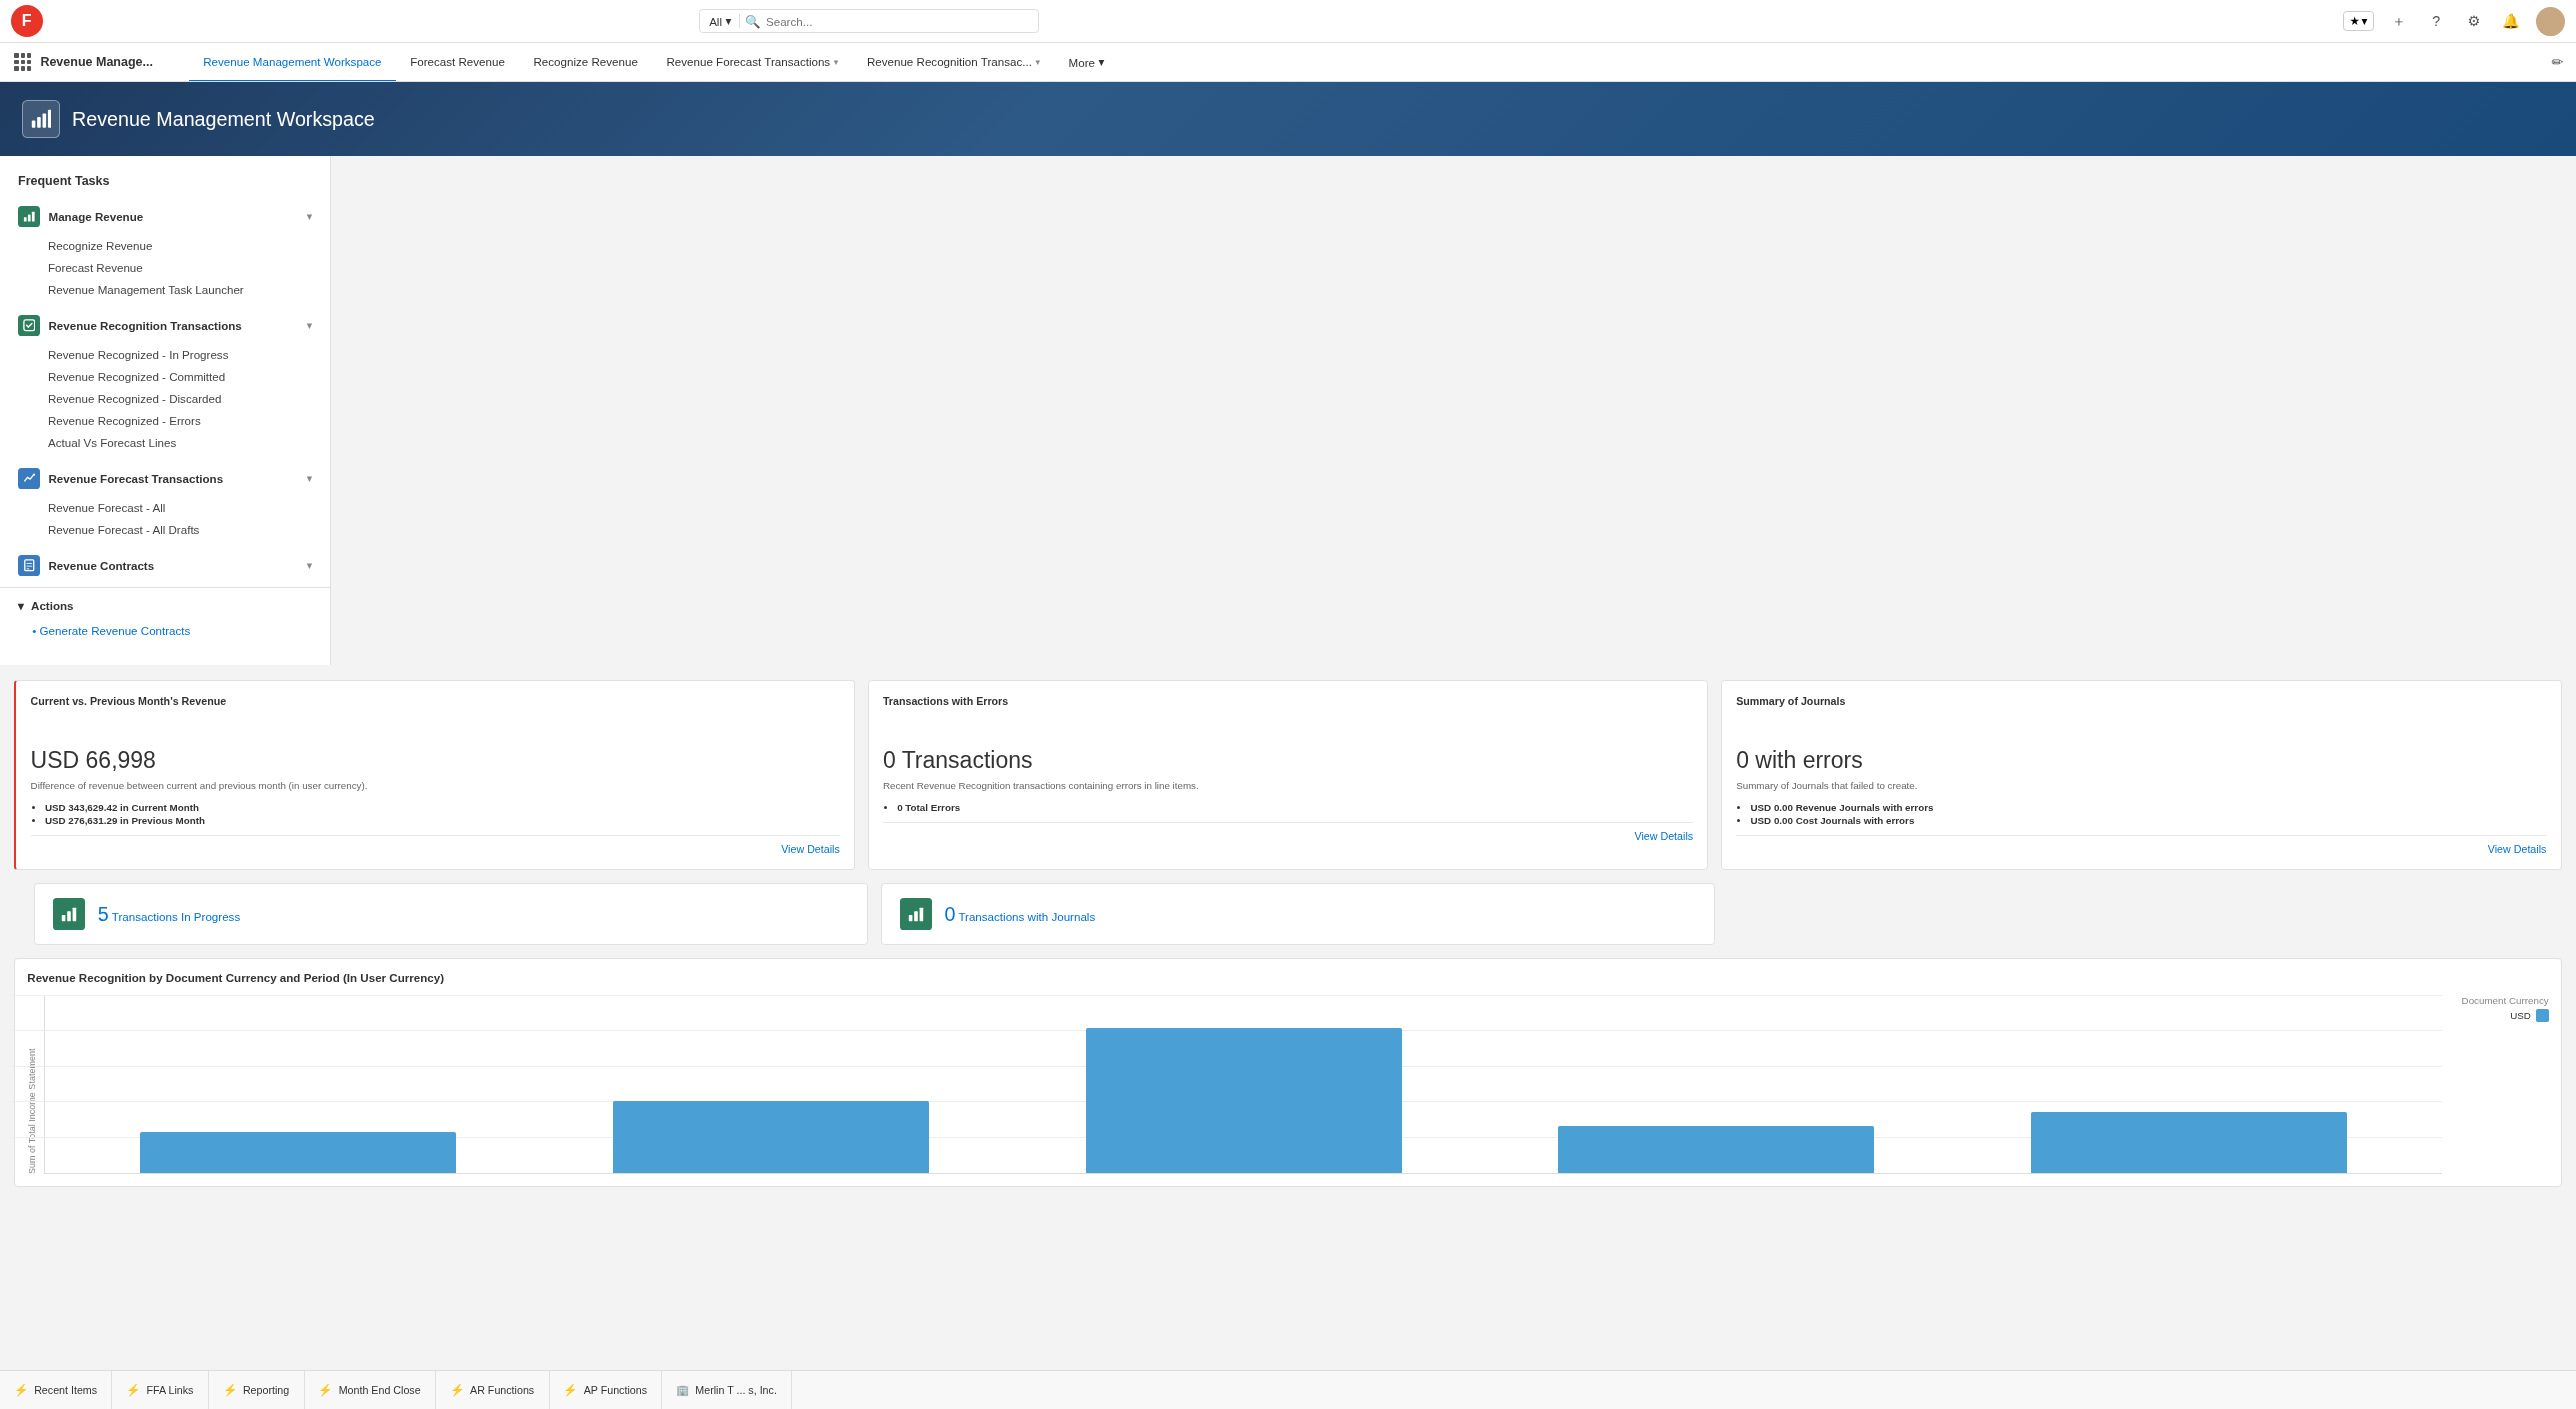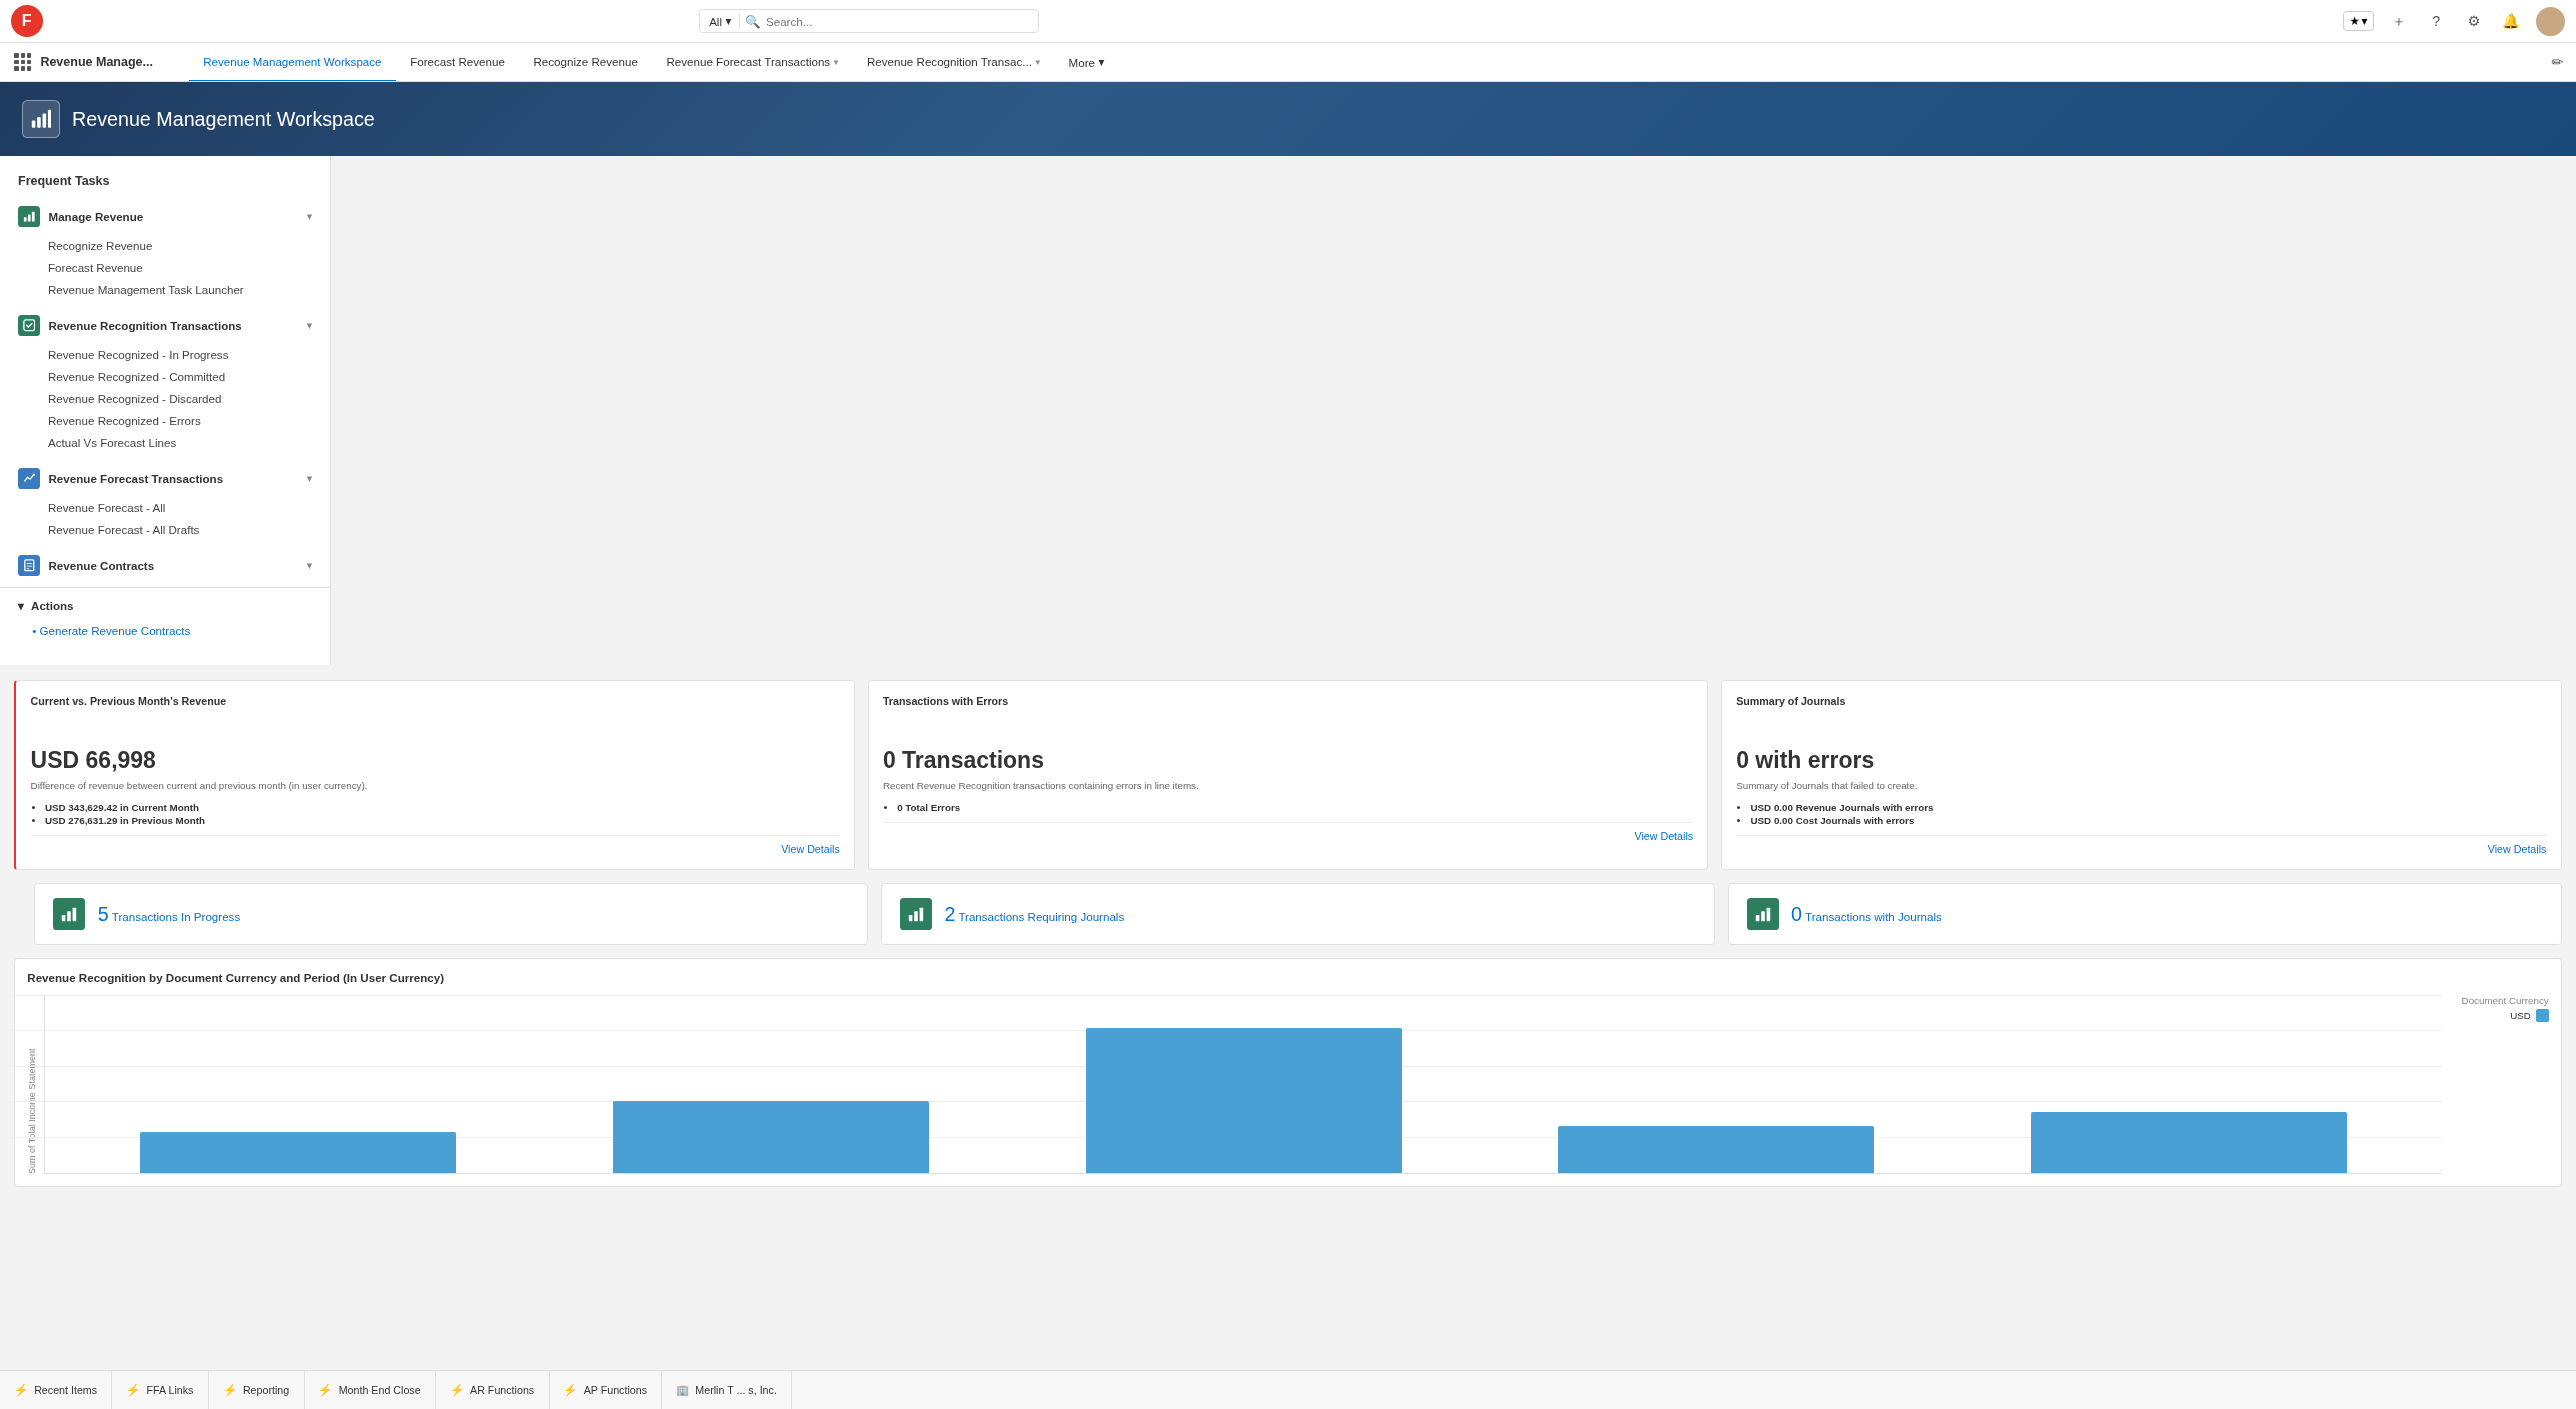--- a/index.html
+++ b/index.html
@@ -212,21 +212,21 @@
       background: #fff;
       border-radius: 3.6px;
       border: 0.9px solid #e0e0e0;
       padding: 14.3px;
       position: relative;
     }
     .widget-card-title {
       font-size: 10.7px; font-weight: 600; color: #333; margin-bottom: 20px;
     }
     .widget-big-value {
-      font-size: 23px; font-weight: 700; color: #333; margin-bottom: 5.4px; margin-top: 40px;
+      font-size: 23px; font-weight: 400; color: #333; margin-bottom: 5.4px; margin-top: 40px;
     }
     .widget-desc {
       font-size: 9.8px; color: #666; margin-bottom: 9px; line-height: 1.4;
     }
     .widget-bullets { list-style: disc; padding-left: 14.3px; margin-bottom: 9px; }
     .widget-bullets li { font-size: 9.8px; color: #333; margin-bottom: 1.8px; }
     .widget-bullets li strong { font-weight: 600; }
     .widget-view-btn {
       display: flex; justify-content: flex-end;
       border-top: 0.9px solid #e8e8e8;
@@ -522,34 +522,20 @@
           <svg width="18" height="18" viewBox="0 0 20 20" fill="none">
             <rect x="2" y="11" width="4" height="7" fill="white" rx="0.5"></rect>
             <rect x="8" y="7" width="4" height="11" fill="white" rx="0.5"></rect>
             <rect x="14" y="3" width="4" height="15" fill="white" rx="0.5"></rect>
           </svg>
         </div>
         <div>
           <span class="counter-number">5</span>
           <span style="display:inline;"> </span>
           <span class="counter-label">Transactions In Progress</span>
-        </div>
-      </div>
-      <div class="counter-card">
-        <div class="counter-icon">
-          <svg width="18" height="18" viewBox="0 0 20 20" fill="none">
-            <rect x="2" y="11" width="4" height="7" fill="white" rx="0.5"></rect>
-            <rect x="8" y="7" width="4" height="11" fill="white" rx="0.5"></rect>
-            <rect x="14" y="3" width="4" height="15" fill="white" rx="0.5"></rect>
-          </svg>
-        </div>
-        <div>
-          <span class="counter-number">2</span>
-          <span style="display:inline;"> </span>
-          <span class="counter-label">Transactions Requiring Journals</span>
         </div>
       </div>
       <div class="counter-card">
         <div class="counter-icon">
           <svg width="18" height="18" viewBox="0 0 20 20" fill="none">
             <rect x="2" y="11" width="4" height="7" fill="white" rx="0.5"></rect>
             <rect x="8" y="7" width="4" height="11" fill="white" rx="0.5"></rect>
             <rect x="14" y="3" width="4" height="15" fill="white" rx="0.5"></rect>
           </svg>
         </div>

